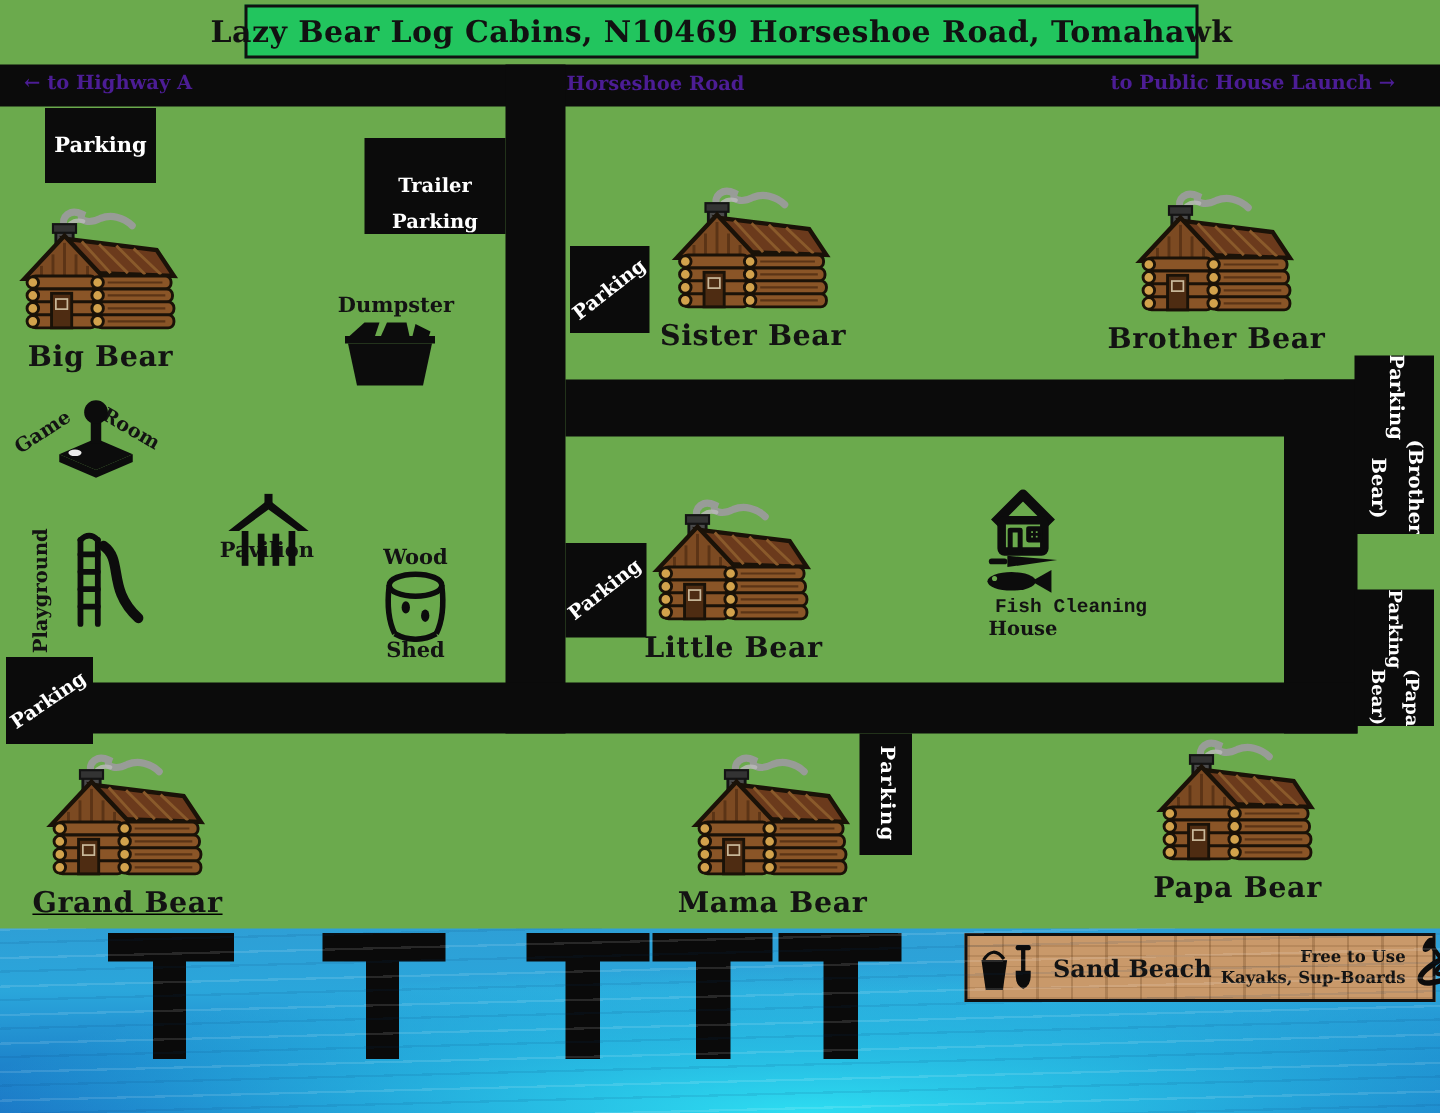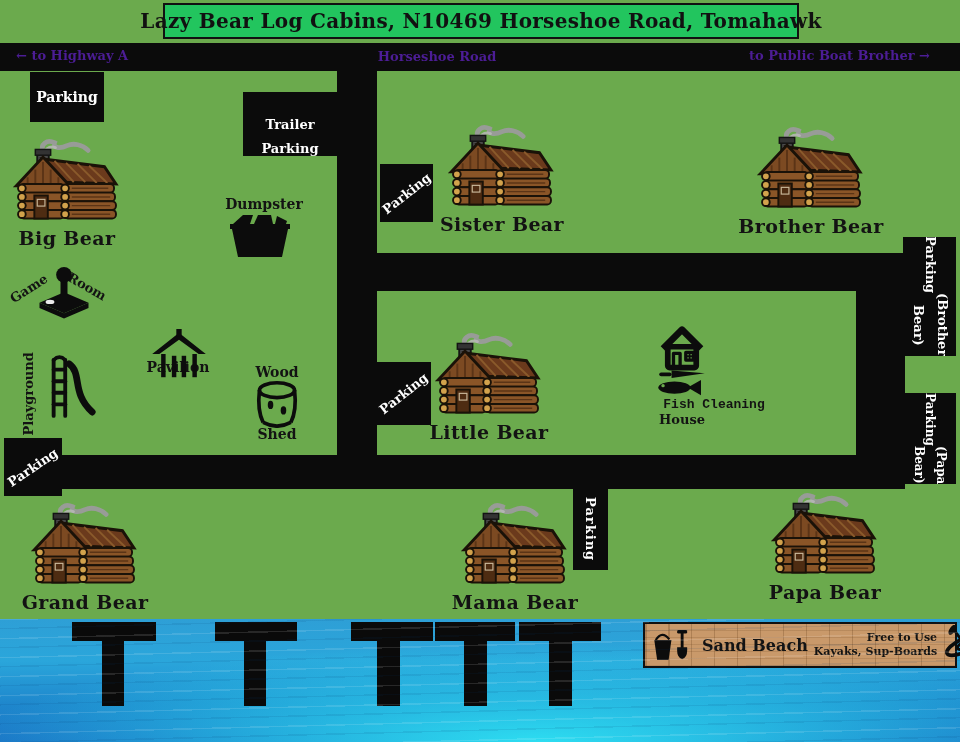--- a/index.html
+++ b/index.html
@@ -215,21 +215,21 @@
   <div class="road" style="left:573px;top:489px;width:35px;height:81px;">
     <div class="vtext" style="width:100%;height:100%;display:flex;align-items:center;justify-content:center;color:#fff;font-size:13px;">Parking</div>
   </div>
 
   <div class="title-box">
     <span>Lazy Bear Log Cabins, N10469 Horseshoe Road, Tomahawk</span>
   </div>
 
   <div class="roadlabel" style="left:16px;top:48px;">← to Highway A</div>
   <div class="roadlabel" style="left:357px;top:49px;width:160px;text-align:center;">Horseshoe Road</div>
-  <div class="roadlabel" style="left:740px;top:48px;width:190px;text-align:right;">to Public Boat Brother →</div>
+  <div class="roadlabel" style="left:740px;top:48px;width:190px;text-align:right;">to Public House Launch →</div>
 
   <div class="pbox" style="left:30px;top:72px;width:74px;height:50px;font-size:14px;">
     <span>Parking</span>
   </div>
 
   <div class="pbox pcol" style="left:243px;top:92px;width:94px;height:64px;justify-content:flex-end;">
     <div>Trailer</div>
     <div>Parking</div>
   </div>
 
@@ -276,21 +276,21 @@
         <use href="#sym-cabin"></use>
       </svg>
     <div class="clabel">Brother Bear</div>
   </div>
   <div class="cabin" style="left:414px;top:330px;">
     <svg>
         <use href="#sym-cabin"></use>
       </svg>
     <div class="clabel">Little Bear</div>
   </div>
-  <div class="cabin" style="left:10px;top:500px;">
+  <div class="cabin" style="left:10px;top:500px;text-decoration:underline;">
     <svg>
         <use href="#sym-cabin"></use>
       </svg>
     <div class="clabel">Grand Bear</div>
   </div>
   <div class="cabin" style="left:750px;top:490px;">
     <svg>
         <use href="#sym-cabin"></use>
       </svg>
     <div class="clabel">Papa Bear</div>

